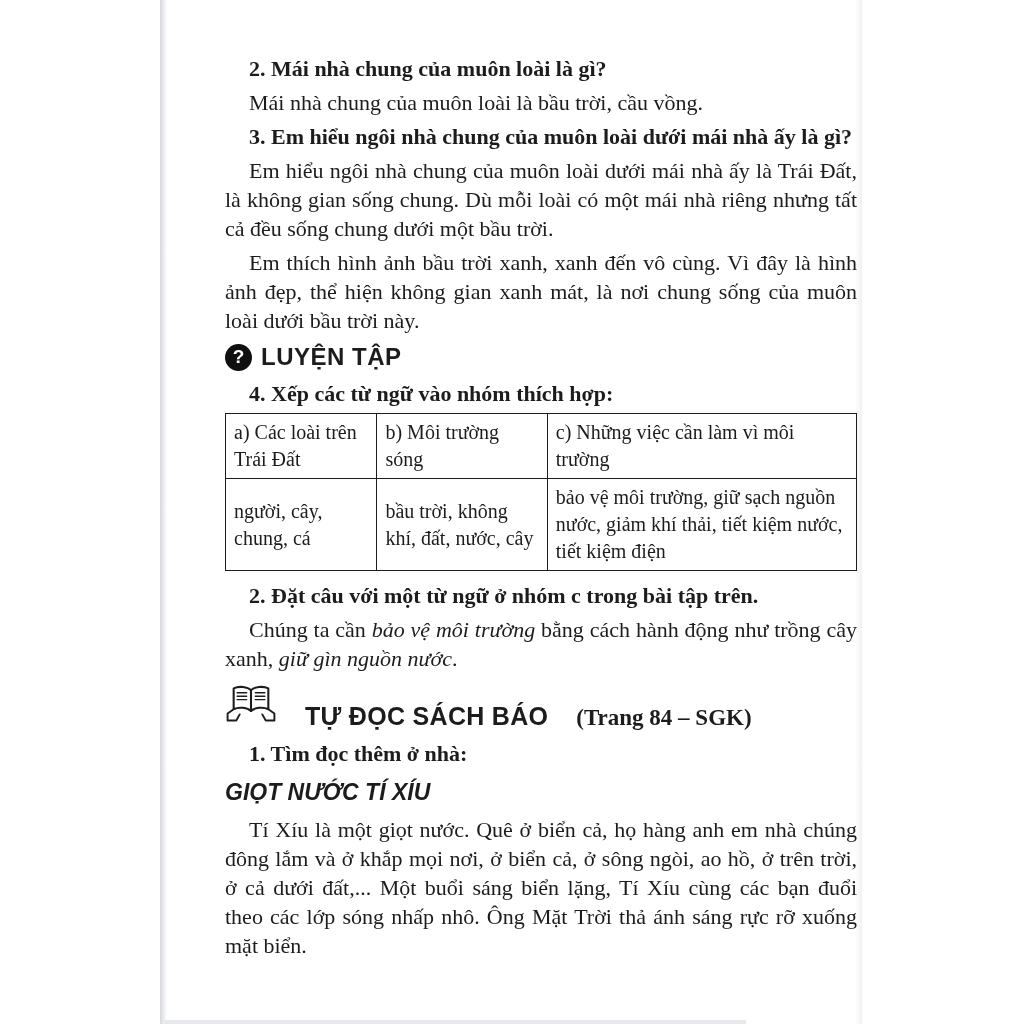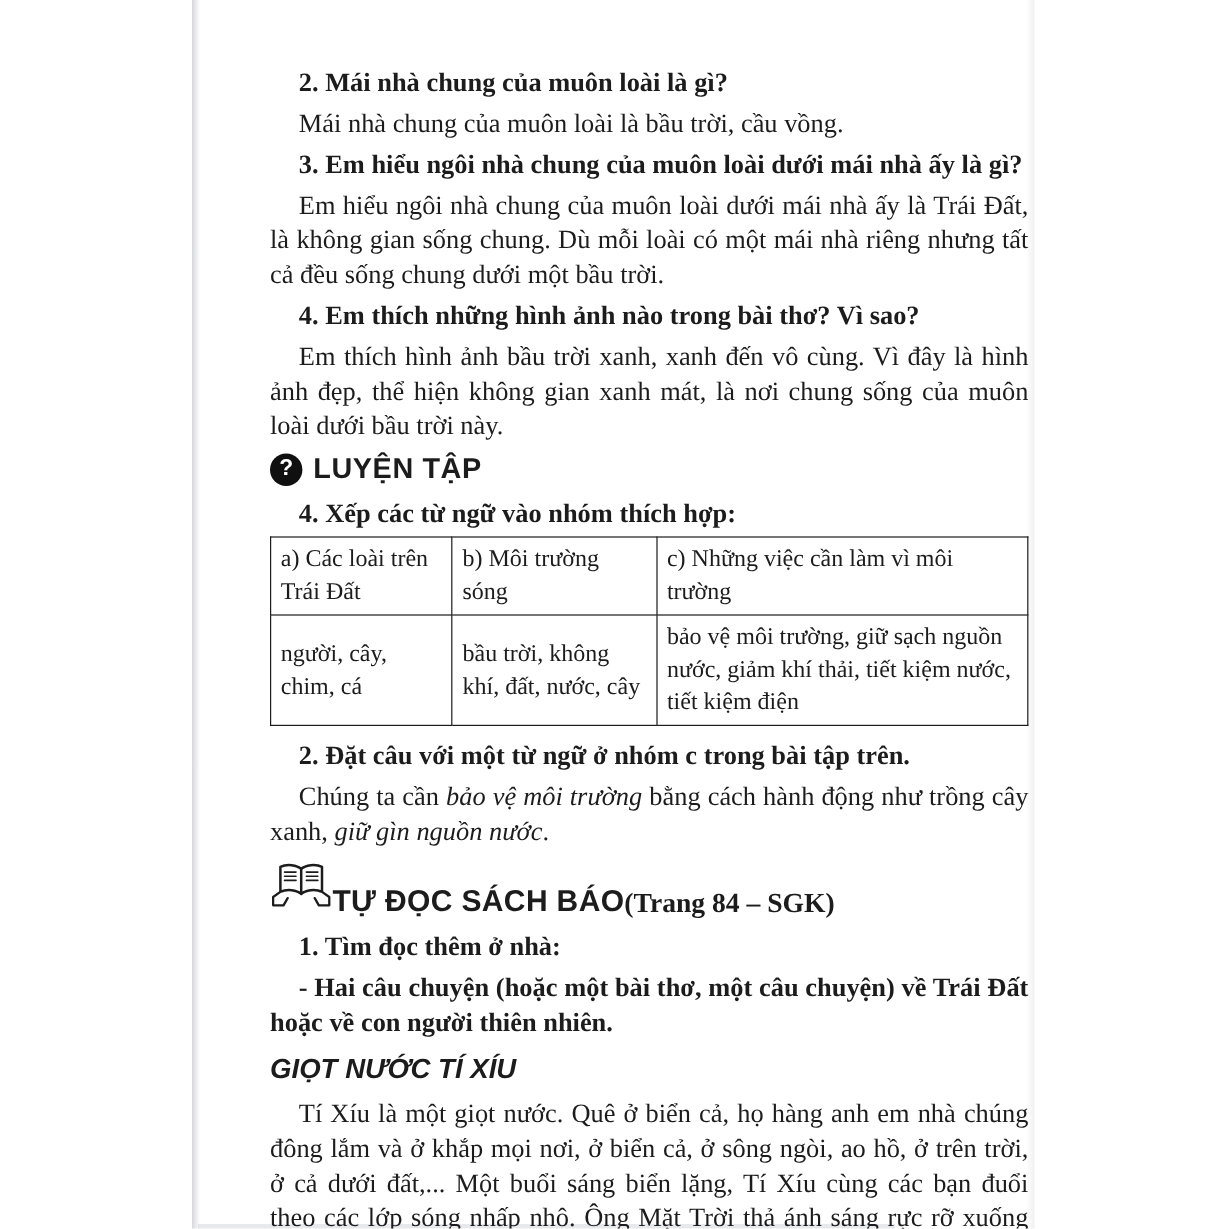--- a/index.html
+++ b/index.html
@@ -21,21 +21,21 @@
   .practice-head{display:flex;align-items:center;gap:9px;margin:8px 0 8px 0;}
   .qicon{width:27px;height:27px;border-radius:50%;background:#101010;color:#ffffff;
     display:inline-flex;align-items:center;justify-content:center;
     font-family:"Liberation Sans","DejaVu Sans",sans-serif;font-weight:bold;font-size:19px;flex:0 0 auto;}
   .practice-title{font-family:"Liberation Sans","DejaVu Sans",sans-serif;font-weight:bold;
     font-size:24px;letter-spacing:.5px;}
   table.wordgroups{border-collapse:collapse;width:100%;margin:4px 0 10px 0;}
   table.wordgroups td{border:1.5px solid #1c1c1c;padding:5px 8px;text-align:left;
     font-size:20px;line-height:27px;vertical-align:middle;}
   .col-a{width:24%;}.col-b{width:27%;}.col-c{width:49%;}
-  .reading-head{display:flex;align-items:flex-end;gap:0;margin:10px 0 10px 0;}
+  .reading-head{display:flex;align-items:flex-end;gap:28px;margin:10px 0 10px 0;}
   .bookicon{flex:0 0 auto;}
   .reading-title{font-family:"Liberation Sans","DejaVu Sans",sans-serif;font-weight:bold;
     font-size:25px;letter-spacing:.3px;line-height:1;}
   .reading-note{font-weight:bold;font-size:23px;line-height:1;}
   .story-title{text-align:left;font-family:"Liberation Sans","DejaVu Sans",sans-serif;
     font-weight:bold;font-style:italic;font-size:23px;margin:10px 0 8px 0;text-indent:0;}
 </style>
 </head>
 <body>
 
@@ -43,38 +43,37 @@
   <div class="edge-left"></div>
   <div class="edge-right"></div>
   <div class="edge-bottom"></div>
 
   <div class="content">
 
     <p class="bold indent">2. Mái nhà chung của muôn loài là gì?</p>
     <p class="indent">Mái nhà chung của muôn loài là bầu trời, cầu vồng.</p>
     <p class="bold indent">3. Em hiểu ngôi nhà chung của muôn loài dưới mái nhà ấy là gì?</p>
     <p class="indent">Em hiểu ngôi nhà chung của muôn loài dưới mái nhà ấy là Trái Đất, là không gian sống chung. Dù mỗi loài có một mái nhà riêng nhưng tất cả đều sống chung dưới một bầu trời.</p>
-    <p class="bold indent">4. Em thích những hình ảnh nào trong bài thơ? Vì sao?</p>
     <p class="indent">Em thích hình ảnh bầu trời xanh, xanh đến vô cùng. Vì đây là hình ảnh đẹp, thể hiện không gian xanh mát, là nơi chung sống của muôn loài dưới bầu trời này.</p>
 
     <div class="practice-head">
       <span class="qicon">?</span>
       <span class="practice-title">LUYỆN TẬP</span>
     </div>
     <p class="bold indent">4. Xếp các từ ngữ vào nhóm thích hợp:</p>
 
     <table class="wordgroups">
       <tbody>
         <tr>
           <td class="col-a">a) Các loài trên Trái Đất</td>
           <td class="col-b">b) Môi trường sóng</td>
           <td class="col-c">c) Những việc cần làm vì môi trường</td>
         </tr>
         <tr>
-          <td>người, cây, chim, cá</td>
+          <td>người, cây, chung, cá</td>
           <td>bầu trời, không khí, đất, nước, cây</td>
           <td>bảo vệ môi trường, giữ sạch nguồn nước, giảm khí thải, tiết kiệm nước, tiết kiệm điện</td>
         </tr>
       </tbody>
     </table>
 
     <p class="bold indent">2. Đặt câu với một từ ngữ ở nhóm c trong bài tập trên.</p>
     <p class="indent"><span>Chúng ta cần </span><span class="it">bảo vệ môi trường</span><span> bằng cách hành động như trồng cây xanh, </span><span class="it">giữ gìn nguồn nước</span><span>.</span></p>
 
     <div class="reading-head">
@@ -92,19 +91,18 @@
             <path d="M10 29 L3 34 L3 42 L13 42 L17 35"></path>
             <path d="M50 29 L57 34 L57 42 L47 42 L43 35"></path>
           </g>
         </svg>
       </span>
       <span class="reading-title">TỰ ĐỌC SÁCH BÁO</span>
       <span class="reading-note">(Trang 84 – SGK)</span>
     </div>
 
     <p class="bold indent">1. Tìm đọc thêm ở nhà:</p>
-    <p class="bold indent">- Hai câu chuyện (hoặc một bài thơ, một câu chuyện) về Trái Đất hoặc về con người thiên nhiên.</p>
 
     <p class="story-title">GIỌT NƯỚC TÍ XÍU</p>
     <p class="indent">Tí Xíu là một giọt nước. Quê ở biển cả, họ hàng anh em nhà chúng đông lắm và ở khắp mọi nơi, ở biển cả, ở sông ngòi, ao hồ, ở trên trời, ở cả dưới đất,... Một buổi sáng biển lặng, Tí Xíu cùng các bạn đuổi theo các lớp sóng nhấp nhô. Ông Mặt Trời thả ánh sáng rực rỡ xuống mặt biển.</p>
 
   </div>
 </div>
 
 </body></html>

